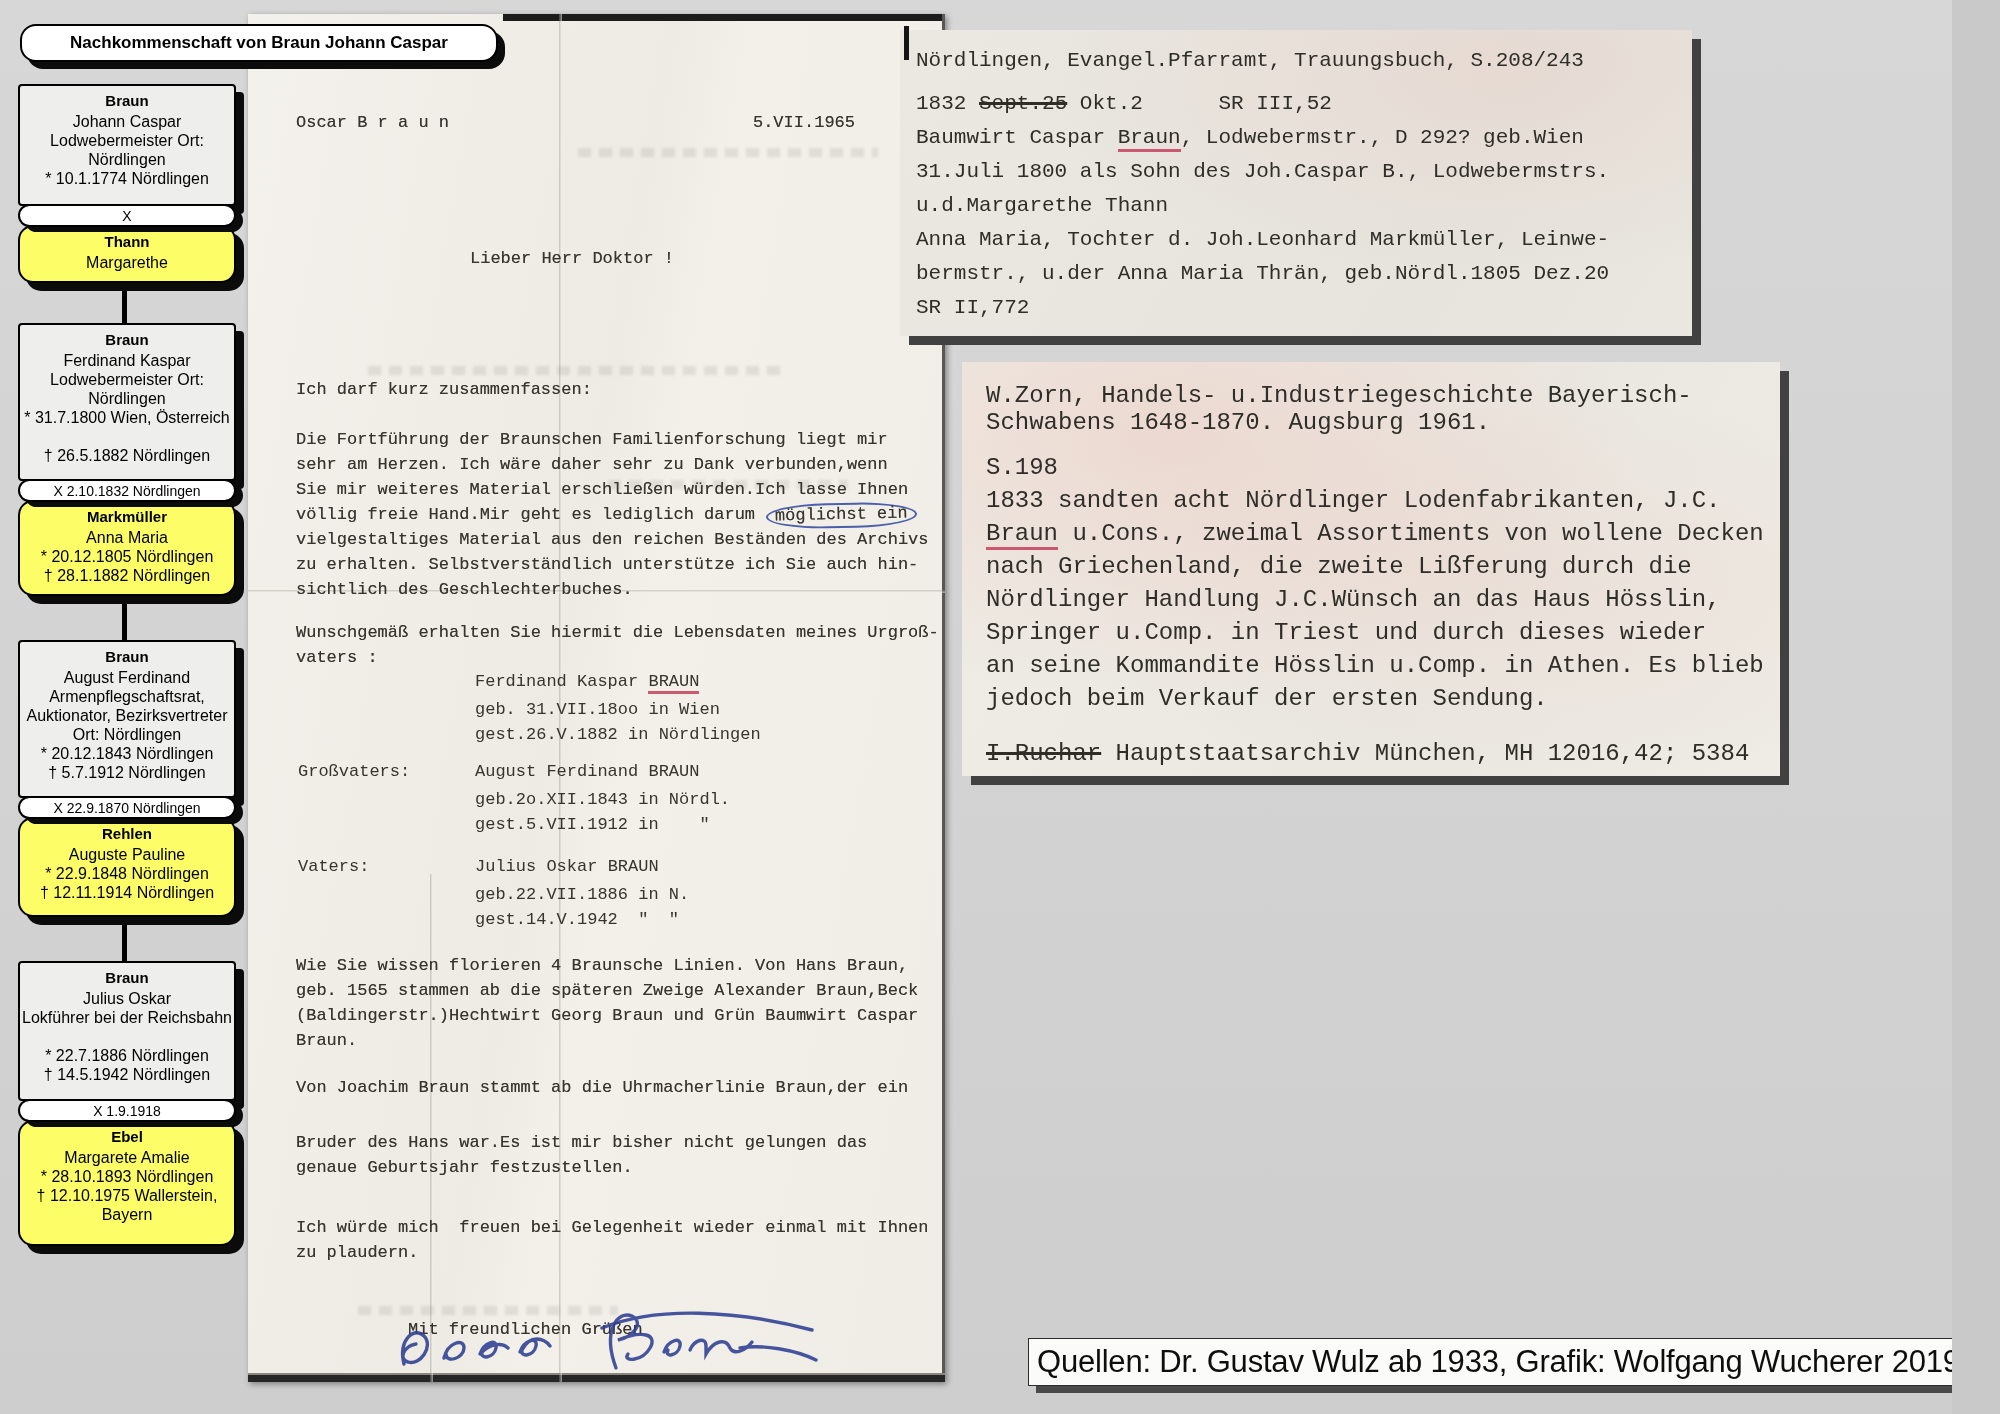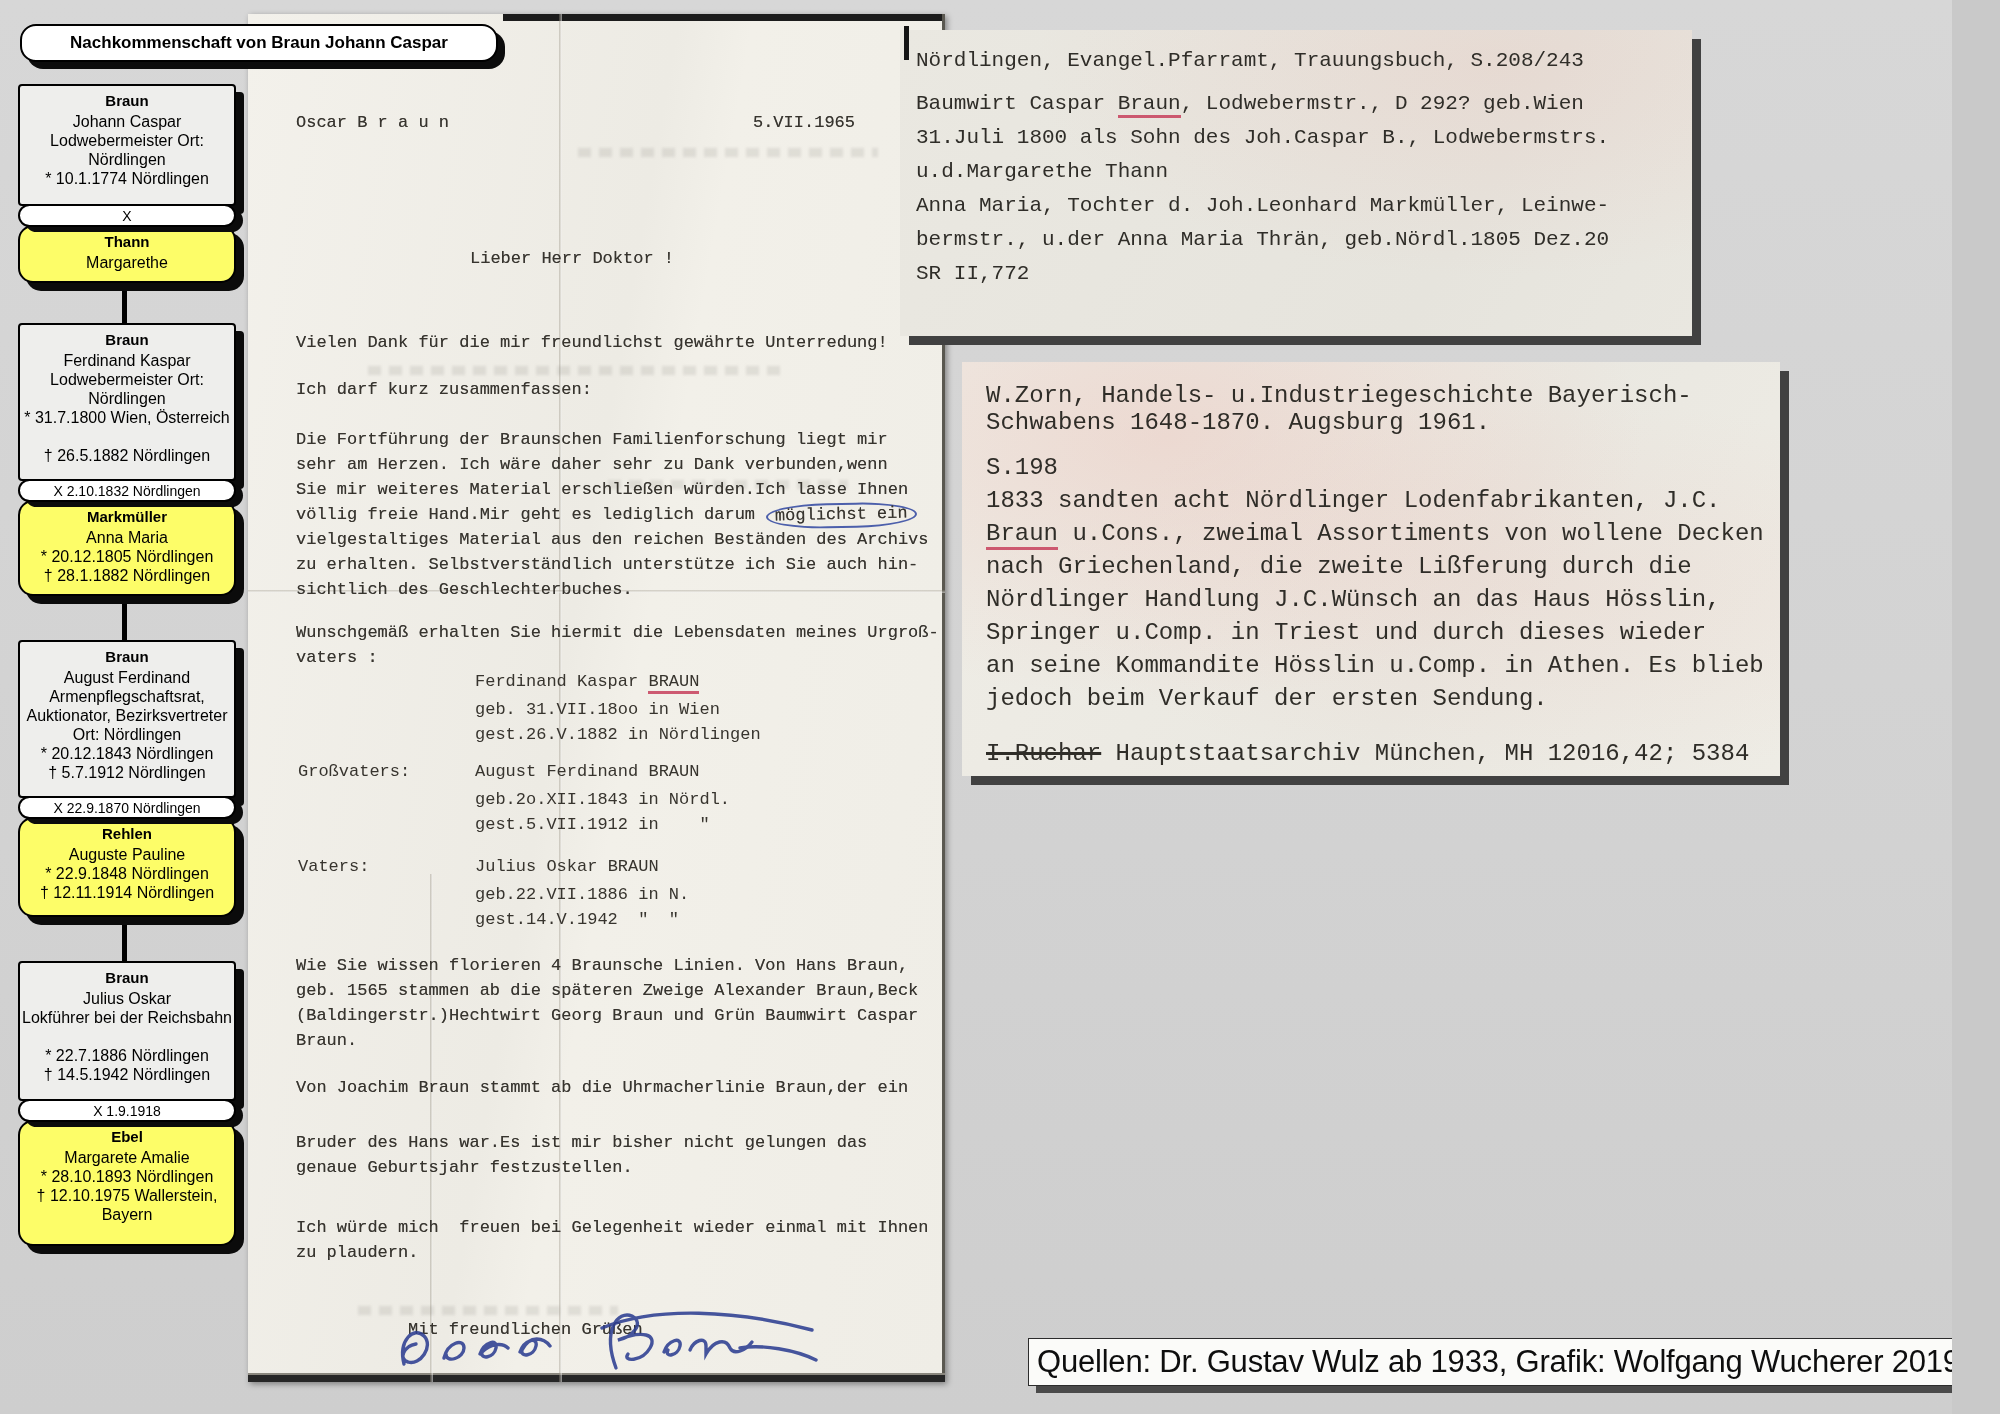--- a/index.html
+++ b/index.html
@@ -150,21 +150,20 @@
     <div class="smudge" style="left:360px;top:466px;width:240px"></div>
     <div class="smudge" style="left:110px;top:1292px;width:260px"></div>
 
     <div class="tw lhead" style="top:96px">
       <span>Oscar B r a u n</span>
       <span>5.VII.1965</span>
     </div>
 
     <div class="tw" style="left:222px;top:232px">Lieber Herr Doktor !</div>
 
-    <div class="tw" style="left:48px;top:316px">Vielen Dank für die mir freundlichst gewährte Unterredung!</div>
     <div class="tw" style="left:48px;top:363px">Ich darf kurz zusammenfassen:</div>
 
     <div class="tw" style="left:48px;top:413px"><span>Die Fortführung der Braunschen Familienforschung liegt mir
 sehr am Herzen. Ich wäre daher sehr zu Dank verbunden,wenn
 Sie mir weiteres Material erschließen würden.Ich lasse Ihnen
 völlig freie Hand.Mir geht es lediglich darum </span><span class="pen-circle">möglichst ein</span></div>
     <div class="tw" style="left:48px;top:513px">vielgestaltiges Material aus den reichen Beständen des Archivs
 zu erhalten. Selbstverständlich unterstütze ich Sie auch hin-
 sichtlich des Geschlechterbuches.</div>
 
@@ -212,20 +211,21 @@
         <path d="M276,50 C280,38 294,34 292,44 C290,54 276,56 280,48 M302,48 C306,38 318,34 318,44 L318,52 C326,38 338,36 342,46 C346,54 358,48 364,40"></path>
         <path d="M214,26 C268,4 348,8 424,28"></path>
         <path d="M352,46 C374,42 408,48 428,58"></path>
       </g>
     </svg>
   </section>
 
   <section class="doc doc1">
     <div class="corner-tick"></div>
     <div class="dline first">Nördlingen, Evangel.Pfarramt, Trauungsbuch, S.208/243</div>
+    <div class="dline"><span>1832 </span><span class="strike">Sept.25</span><span> Okt.2      SR III,52</span></div>
     <div class="dline"><span>Baumwirt Caspar </span><span class="red-u">Braun</span><span>, Lodwebermstr., D 292? geb.Wien</span></div>
     <div class="dline">31.Juli 1800 als Sohn des Joh.Caspar B., Lodwebermstrs.</div>
     <div class="dline">u.d.Margarethe Thann</div>
     <div class="dline">Anna Maria, Tochter d. Joh.Leonhard Markmüller, Leinwe-</div>
     <div class="dline">bermstr., u.der Anna Maria Thrän, geb.Nördl.1805 Dez.20</div>
     <div class="dline">SR II,772</div>
   </section>
 
   <section class="doc doc2">
     <div class="d2title">W.Zorn, Handels- u.Industriegeschichte Bayerisch-

